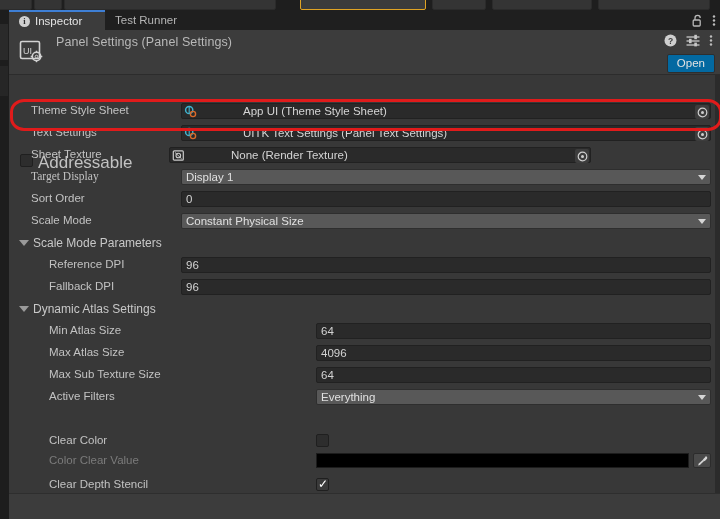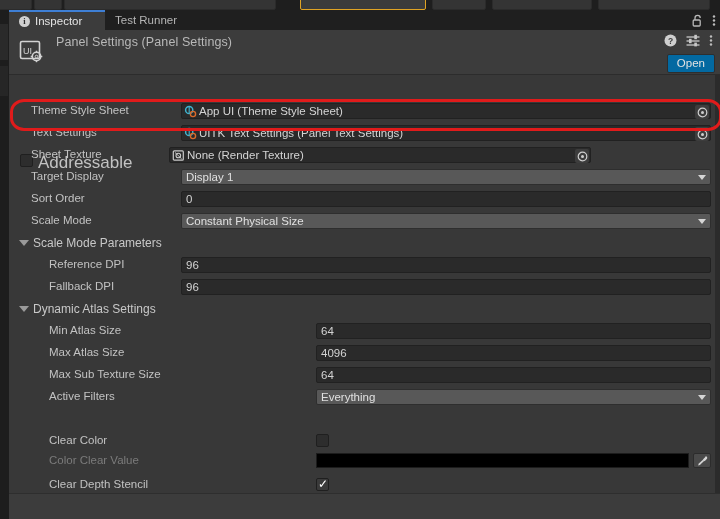--- a/index.html
+++ b/index.html
@@ -157,20 +157,21 @@
     box-sizing: border-box;
     display: flex; align-items: center;
     border-radius: 2px;
     font-size: 11.5px;
   }
   .field.obj {
     background: #2a2a2a;
     border: 1px solid #212121;
     color: #d4d4d4;
     padding-left: 2px;
+    gap: 44px;
   }
   .field.num {
     background: #2a2a2a;
     border: 1px solid #212121;
     color: #d3d3d3;
     padding-left: 4px;
   }
   .field.popup {
     background: #585858;
     border: 1px solid #2e2e2e;
@@ -393,21 +394,21 @@
         <span class="obj-picker">
           <svg width="11" height="11" viewBox="0 0 11 11">
             <circle cx="5.5" cy="5.5" r="4.3" fill="none" stroke="#cfcfcf" stroke-width="1.2"></circle>
             <circle cx="5.5" cy="5.5" r="1.5" fill="#cfcfcf"></circle>
           </svg>
         </span>
       </span>
     </div>
 
     <div class="row" style="top:94px;">
-      <span class="row-label" style="left:22px;">Target Display</span>
+      <span class="row-label" style="left:22px;font-family:Liberation Serif, serif;">Target Display</span>
       <span class="field popup" style="left:172px; width:530px;">
         <span>Display 1</span>
         <span class="popup-arrow"></span>
       </span>
     </div>
 
     <div class="row" style="top:116px;">
       <span class="row-label" style="left:22px;">Sort Order</span>
       <span class="field num" style="left:172px; width:530px;">
         <span>0</span>

